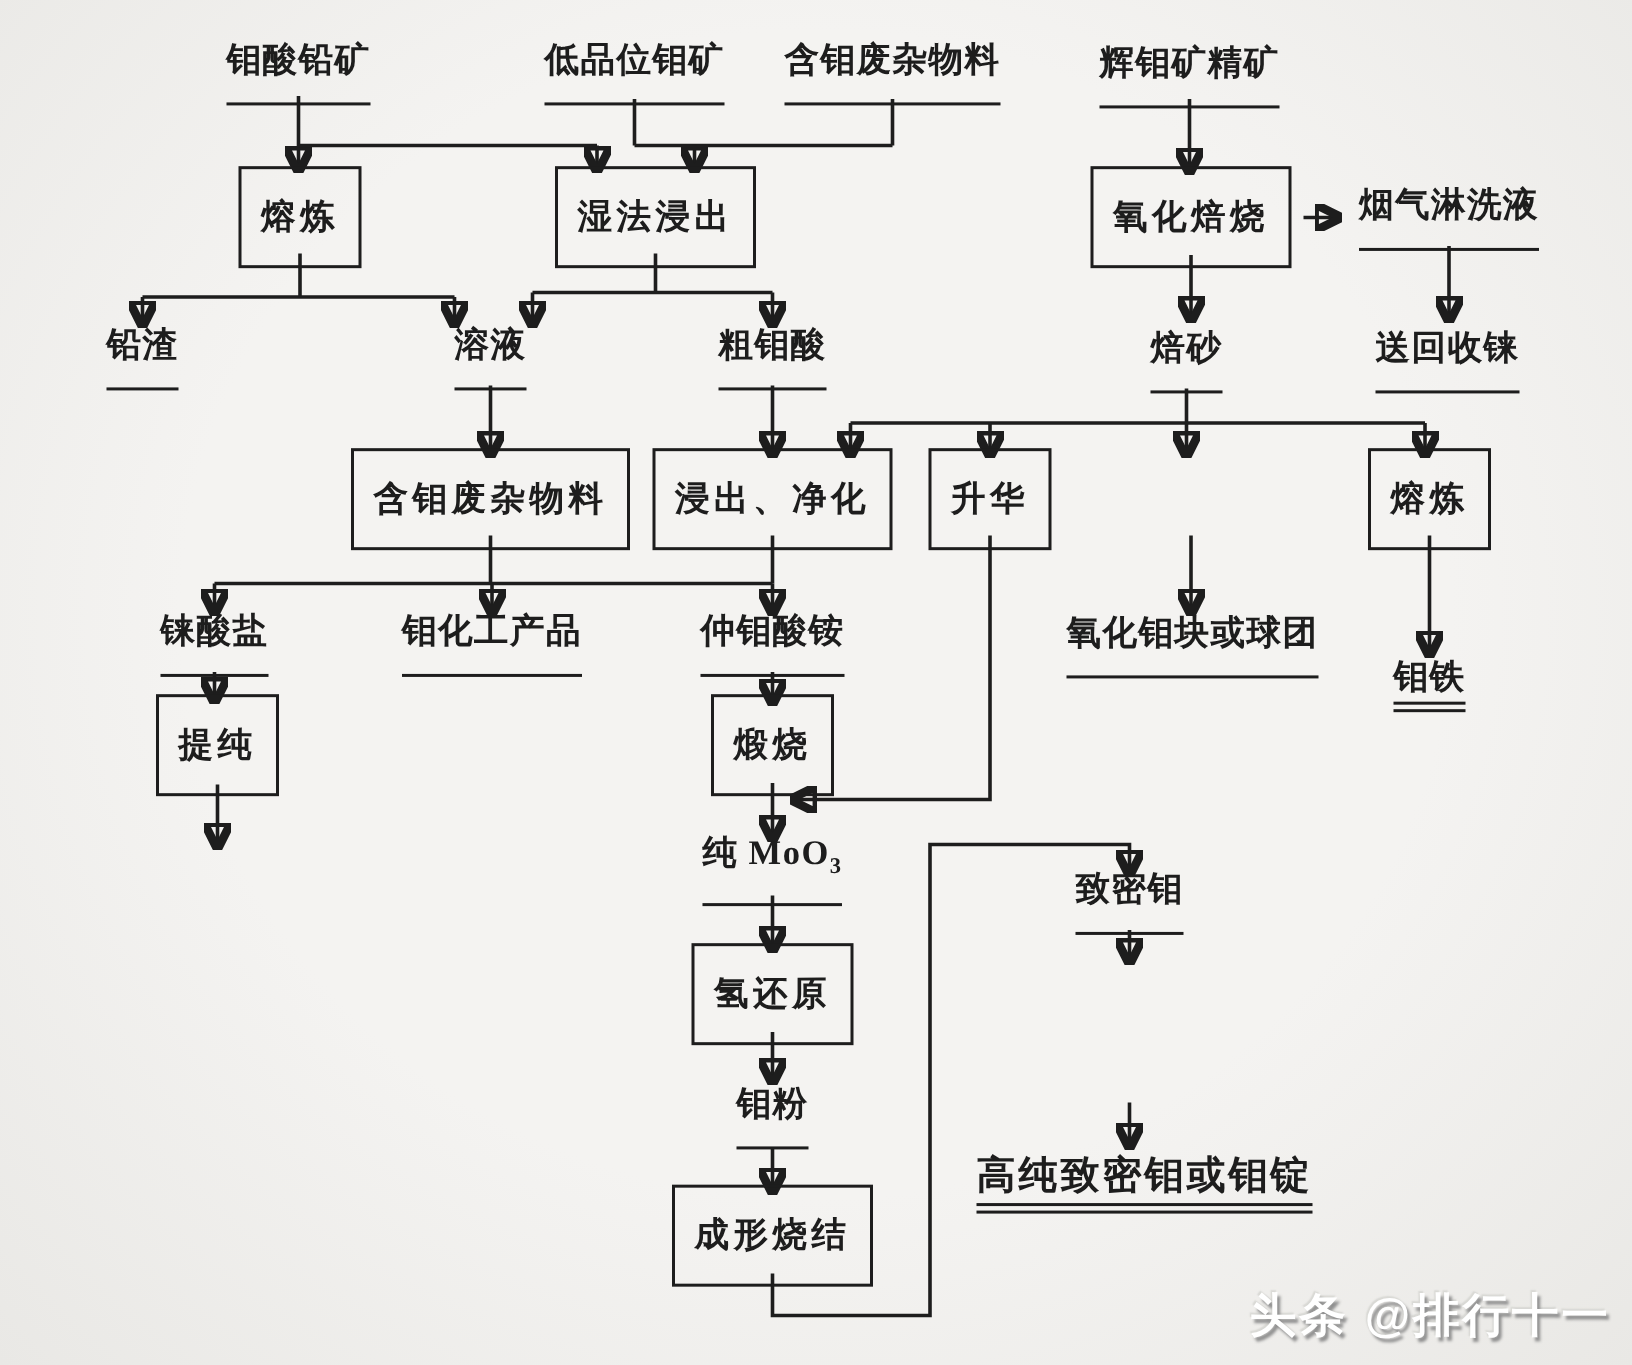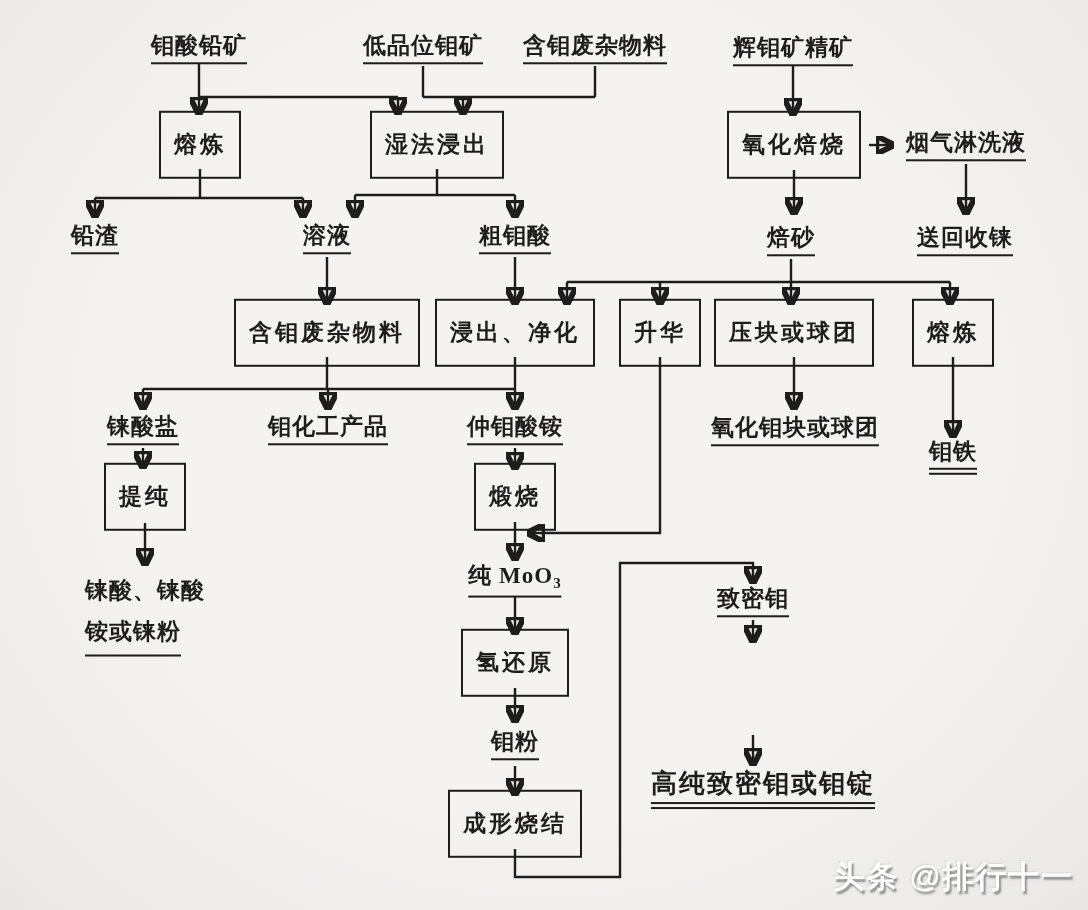--- a/index.html
+++ b/index.html
@@ -22,21 +22,21 @@
     letter-spacing:1px;
     text-align:center;
     line-height:1.15;
   }
   .box{
     border:2.6px solid #1d1d1d;
     padding:19px 13px;
     letter-spacing:3px;
     background:transparent;
   }
-  .u1{border-bottom:2.4px solid #1d1d1d;padding-bottom:3px;}
+  .u1{border-bottom:2.4px solid #1d1d1d;padding-bottom:15px;}
   .u2{border-bottom:7px double #1d1d1d;padding-bottom:3px;}
   .big{font-size:26px;letter-spacing:2px;}
   .two-line{text-align:left;line-height:41px;}
   .two-line .u1{display:inline-block;}
   .sub{font-size:15px;}
   #watermark{
     position:absolute;z-index:3;
     right:14px;top:856px;
     font-family:"Liberation Sans","DejaVu Sans",sans-serif;
     font-weight:bold;font-size:31px;letter-spacing:2px;
@@ -119,34 +119,29 @@
 
   <div class="node u1" style="left:95px;top:239px">铅渣</div>
   <div class="node u1" style="left:327px;top:239px">溶液</div>
   <div class="node u1" style="left:515px;top:239px">粗钼酸</div>
   <div class="node u1" style="left:791px;top:241px">焙砂</div>
   <div class="node u1" style="left:965px;top:241px">送回收铼</div>
 
   <div class="node box" style="left:327px;top:333px">含钼废杂物料</div>
   <div class="node box" style="left:515px;top:333px">浸出、净化</div>
   <div class="node box" style="left:660px;top:333px">升华</div>
-  <div class="node box" style="left:794px;top:333px">压块或球团</div>
   <div class="node box" style="left:953px;top:333px">熔炼</div>
 
   <div class="node u1" style="left:143px;top:430px">铼酸盐</div>
   <div class="node u1" style="left:328px;top:430px">钼化工产品</div>
   <div class="node u1" style="left:515px;top:430px">仲钼酸铵</div>
   <div class="node u1" style="left:795px;top:431px">氧化钼块或球团</div>
   <div class="node u2" style="left:953px;top:457px">钼铁</div>
 
   <div class="node box" style="left:145px;top:497px">提纯</div>
-  <div class="node two-line" style="left:145px;top:613px">
-    <div>铼酸、铼酸</div>
-    <div class="u1">铵或铼粉</div>
-  </div>
 
   <div class="node box" style="left:515px;top:497px">煅烧</div>
   <div class="node u1" style="left:515px;top:580px"><span>纯 MoO</span><sub class="sub">3</sub></div>
   <div class="node box" style="left:515px;top:663px">氢还原</div>
   <div class="node u1" style="left:515px;top:745px">钼粉</div>
   <div class="node box" style="left:515px;top:824px">成形烧结</div>
 
   <div class="node u1" style="left:753px;top:602px">致密钼</div>
   <div class="node u2 big" style="left:763px;top:789px">高纯致密钼或钼锭</div>
 

